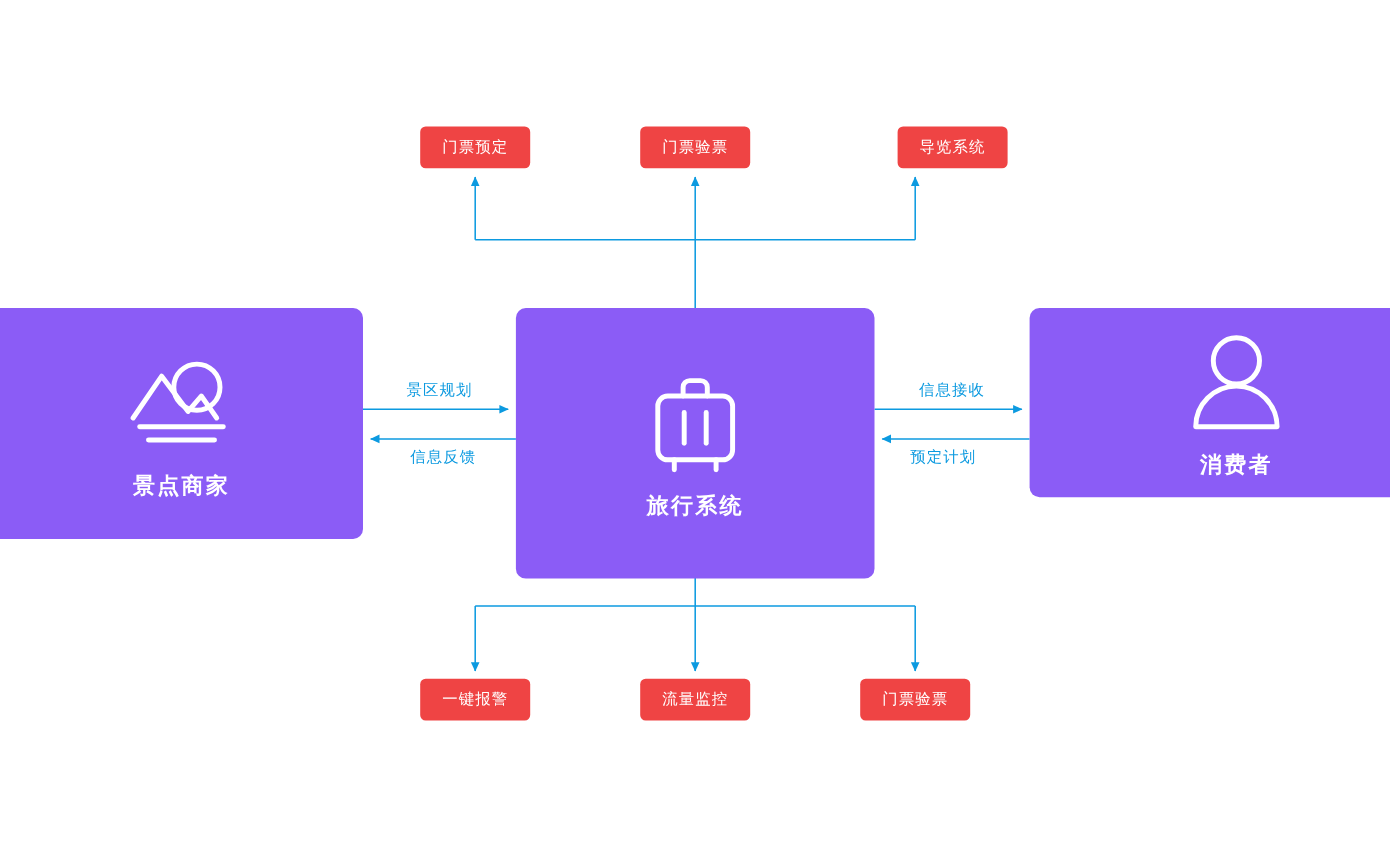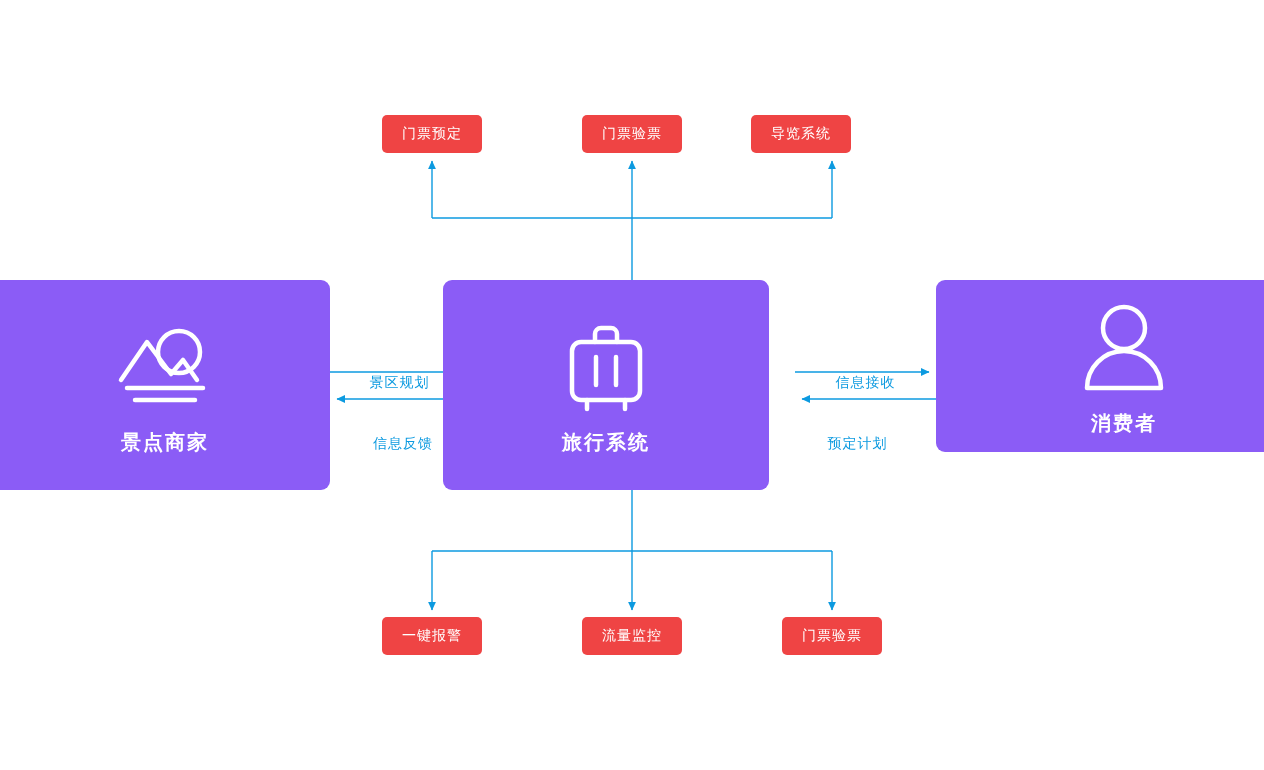--- a/index.html
+++ b/index.html
@@ -60,24 +60,24 @@
   }
 
   #box-merchant {
     left: 0px;
     top: 280px;
     width: 330px;
     height: 210px;
     border-radius: 0 9px 9px 0;
   }
   #box-system {
-    left: 443px;
+    left: 469px;
     top: 280px;
     width: 326px;
-    height: 210px;
+    height: 246px;
   }
   #box-consumer {
     left: 936px;
     top: 280px;
     width: 328px;
     height: 172px;
     border-radius: 9px 0 0 9px;
     padding-left: 48px;
   }
 
@@ -91,35 +91,34 @@
     display: flex;
     align-items: center;
     justify-content: center;
     color: #ffffff;
     font-size: 14px;
     letter-spacing: 1px;
     box-sizing: border-box;
   }
   #chip-ticket-booking { left: 382px; top: 115px; }
   #chip-ticket-check   { left: 582px; top: 115px; }
-  #chip-guide-system   { left: 751px; top: 115px; font-family: Liberation Mono, monospace; }
+  #chip-guide-system   { left: 816px; top: 115px; font-family: Liberation Mono, monospace; }
   #chip-alarm          { left: 382px; top: 617px; text-align: center; }
   #chip-flow-monitor   { left: 582px; top: 617px; }
   #chip-locate         { left: 782px; top: 617px; }
 
   
   .edge-label {
     position: absolute;
     color: #0c9ae0;
     font-size: 14px;
     letter-spacing: 1px;
     white-space: nowrap;
     text-align: center;
     line-height: 1;
-    margin-top: 28px;
   }
   #label-plan     { left: 330px; top: 347px; width: 139px; }
   #label-feedback { left: 330px; top: 408px; width: 146px; }
   #label-receive  { left: 795px; top: 347px; width: 141px; }
   #label-booking  { left: 795px; top: 408px; width: 125px; }
 </style>
 </head>
 <body>
 
 <div id="canvas">

